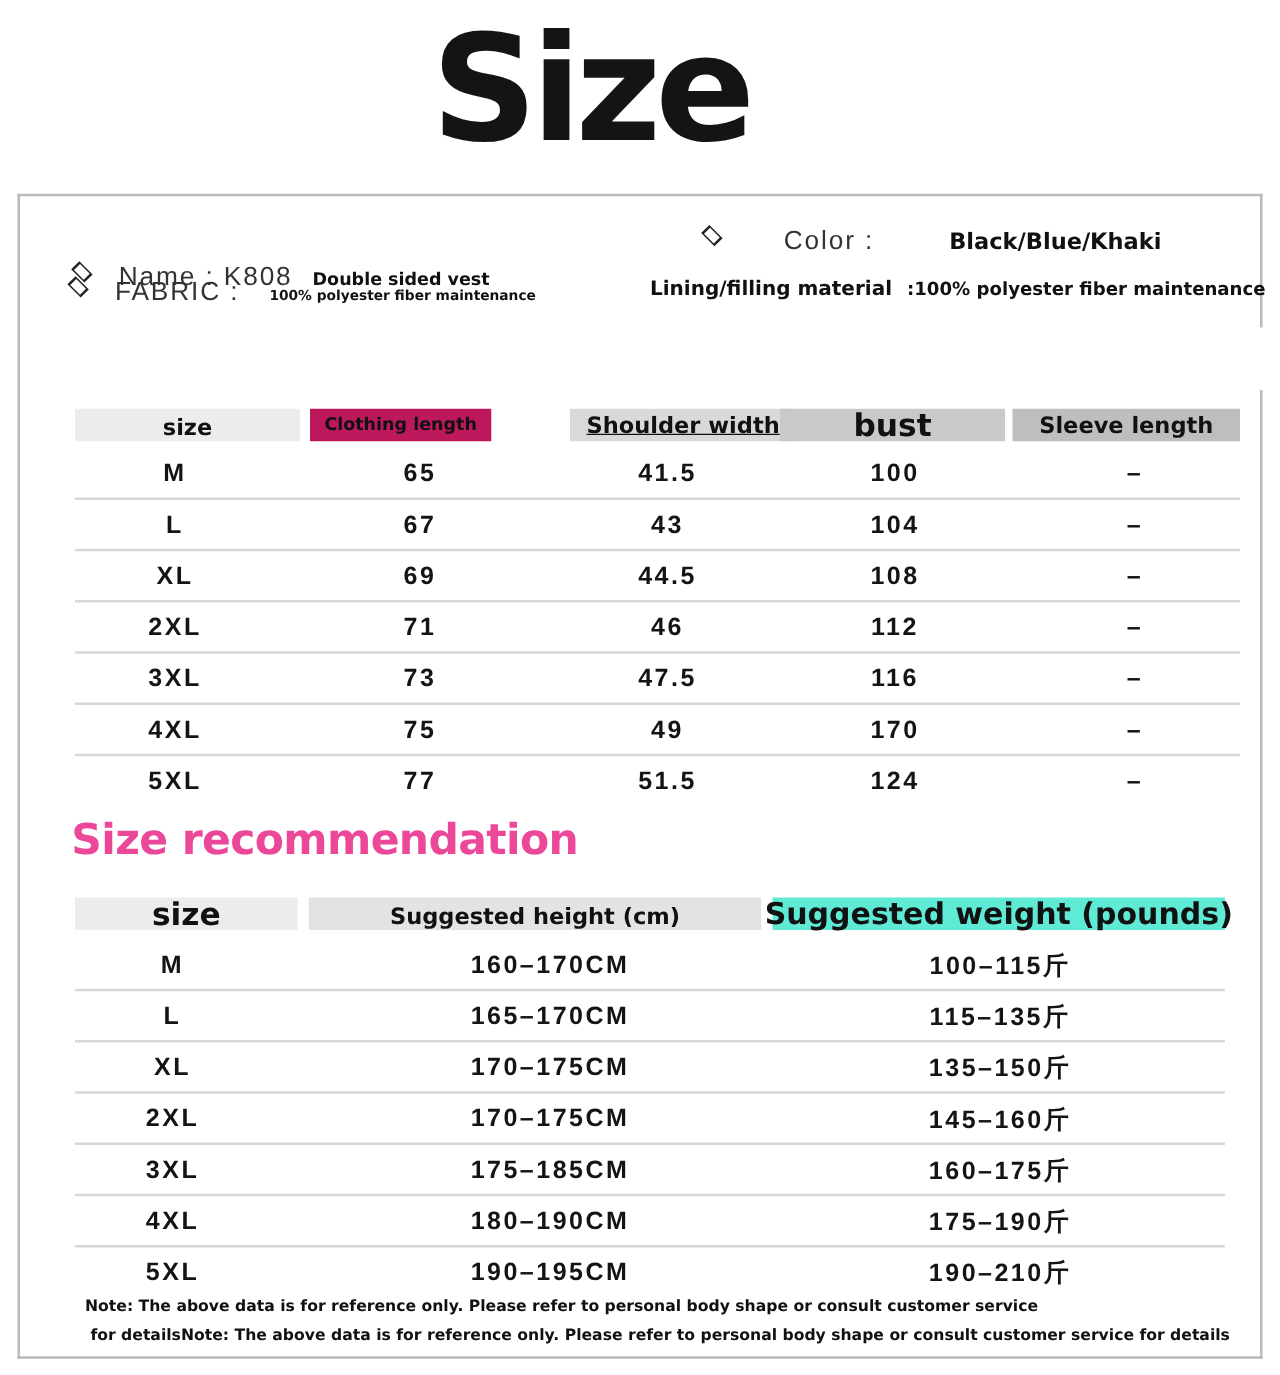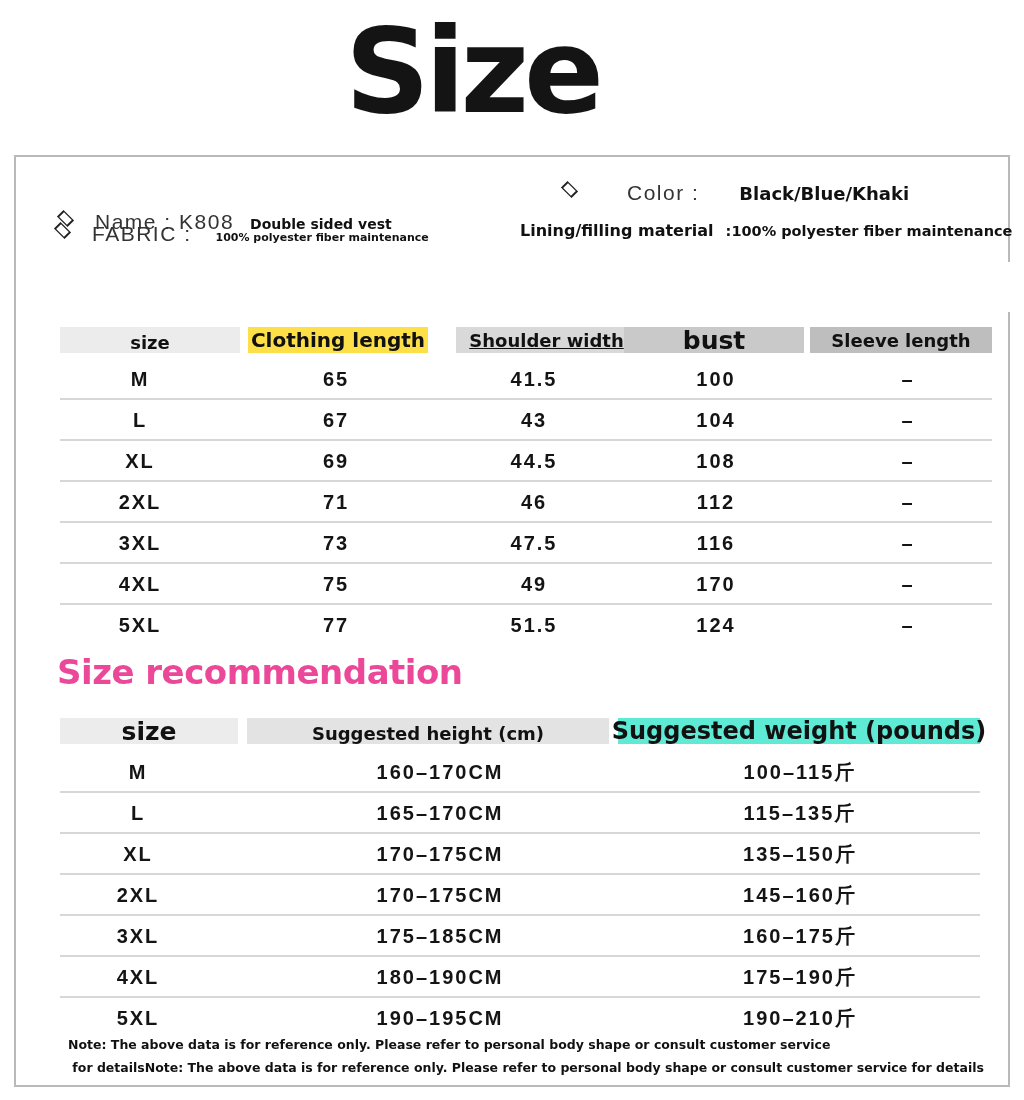--- a/index.html
+++ b/index.html
@@ -76,38 +76,38 @@
 
 <div class="info" style="left:58px; top:180px;">
   <span class="diamond"></span>
   <span class="info-key">Name : K808</span>
   <span class="info-val" style="font-size:14px; margin-left:16px;margin-top:36px;">Double sided vest</span>
 </div>
 
 <div class="info" style="left:562px; top:181px;gap:28px;">
   <span class="diamond"></span>
   <span class="info-key">Color :</span>
-  <span class="info-val" style="font-size:18px; margin-left:12px;">Black/Blue/Khaki</span>
+  <span class="info-val" style="font-size:18px; margin-left:32px;">Black/Blue/Khaki</span>
 </div>
 
 <div class="info" style="left:55px; top:222px;">
   <span class="diamond"></span>
   <span class="info-key">FABRIC :</span>
   <span class="info-val" style="font-size:11px; margin-left:24px;">100% polyester fiber maintenance</span>
 </div>
 
 <div class="info" style="left:520px; top:221px;">
   <span class="info-val" style="font-size:16px;">Lining/filling material</span>
   <span class="info-val" style="font-size:14.5px; margin-left:12px;">:100% polyester fiber maintenance</span>
 </div>
 
 <div class="table" style="top:327px;">
   <div class="thead">
     <div class="th" style="left:0; width:180px; background:#ececec; font-size:18px; padding-top:4px;">size</div>
-    <div class="th" style="left:188px; width:180px; background:#fde047; font-size:20px;">Clothing length</div>
+    <div class="th" style="left:188px; width:145px; background:#be185d; font-size:14px;">Clothing length</div>
     <div class="th" style="left:396px; width:181px; background:#d9d9d9; font-size:18px;text-decoration:underline;">Shoulder width</div>
     <div class="th" style="left:750px; width:182px; background:#bebebe; font-size:18px;">Sleeve length</div>
     <div class="th" style="left:564px; width:180px; background:#c9c9c9; font-size:25px;">bust</div>
   </div>
   <div style="height:6px;"></div>
 
   <div class="tr">
     <div class="td" style="left:40px; width:80px;">M</div>
     <div class="td" style="left:236px; width:80px;">65</div>
     <div class="td" style="left:434px; width:80px;">41.5</div>

